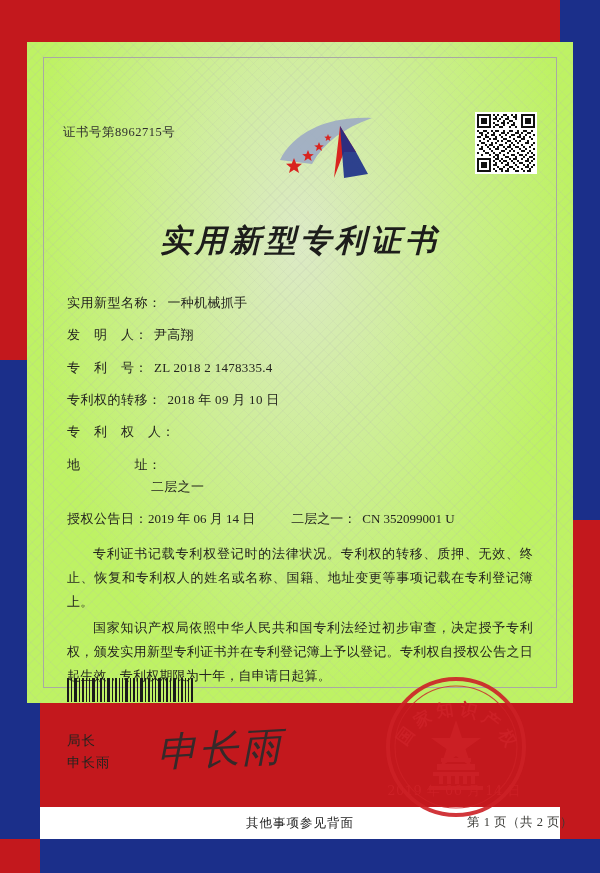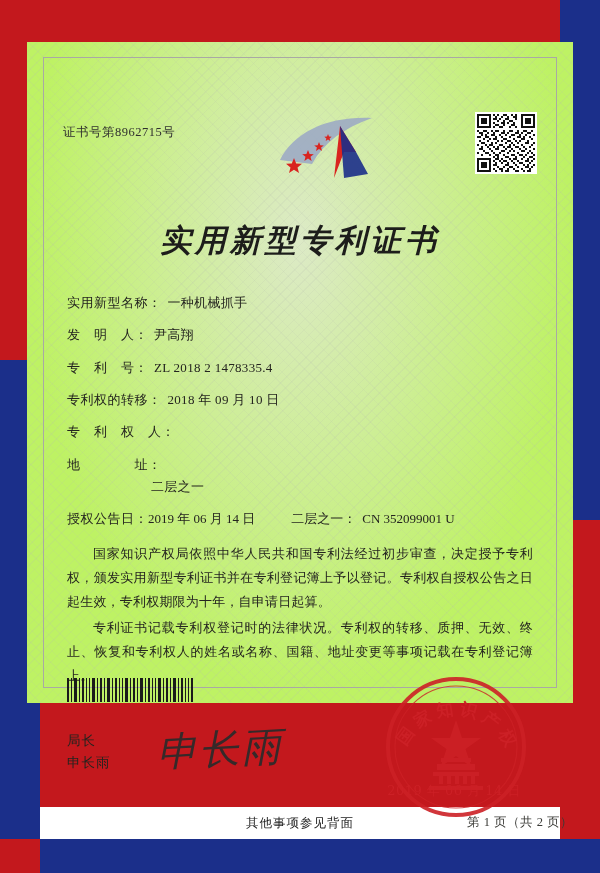--- a/index.html
+++ b/index.html
@@ -564,22 +564,22 @@
         <div class="row two-col">
           <div class="lbl">授权公告日：</div>
           <div class="val2">2019 年 06 月 14 日</div>
           <div class="val2 announce-label">二层之一：</div>
           <div class="val2" style="padding-left:6px;">CN 352099001 U</div>
         </div>
 
       </div>
 
       <div class="paras">
+        <p>专利证书记载专利权登记时的法律状况。专利权的转移、质押、无效、终止、恢复和专利权人的姓名或名称、国籍、地址变更等事项记载在专利登记簿上。</p>
         <p>国家知识产权局依照中华人民共和国专利法经过初步审查，决定授予专利权，颁发实用新型专利证书并在专利登记簿上予以登记。专利权自授权公告之日起生效，专利权期限为十年，自申请日起算。</p>
-        <p>专利证书记载专利权登记时的法律状况。专利权的转移、质押、无效、终止、恢复和专利权人的姓名或名称、国籍、地址变更等事项记载在专利登记簿上。</p>
       </div>
 
       <div class="barcode">
         <svg viewBox="0 0 126 24" width="126" height="24" shape-rendering="crispEdges" aria-hidden="true">
           <rect width="126" height="24" fill="none"></rect>
           <g fill="#1a1a1a">
             <rect x="0" y="0" width="2" height="24"></rect>
               <rect x="4" y="0" width="1" height="24"></rect>
             <rect x="7" y="0" width="3" height="24"></rect>
               <rect x="12" y="0" width="1" height="24"></rect>

